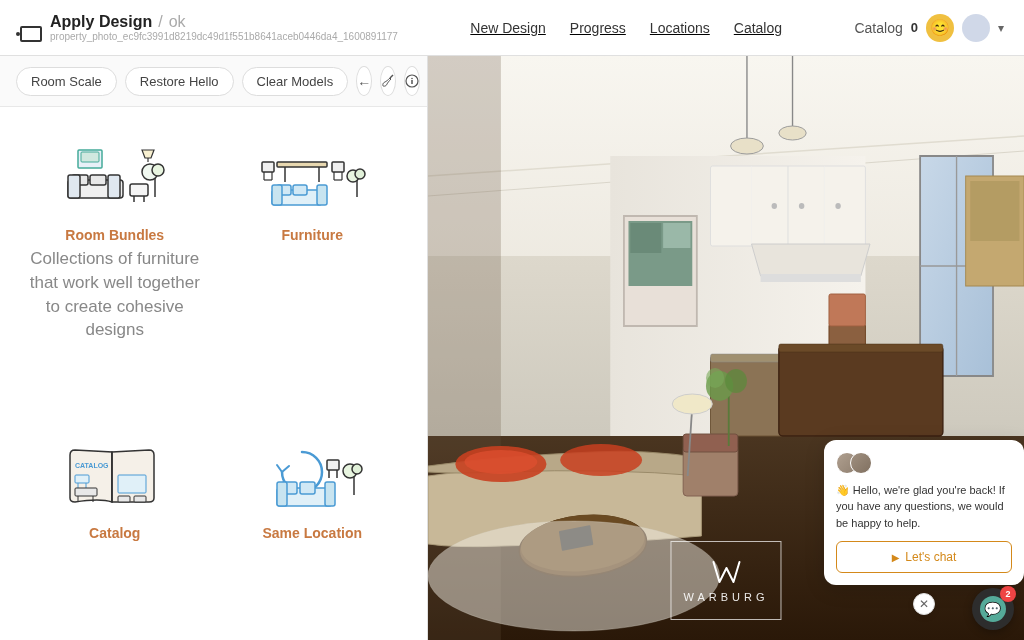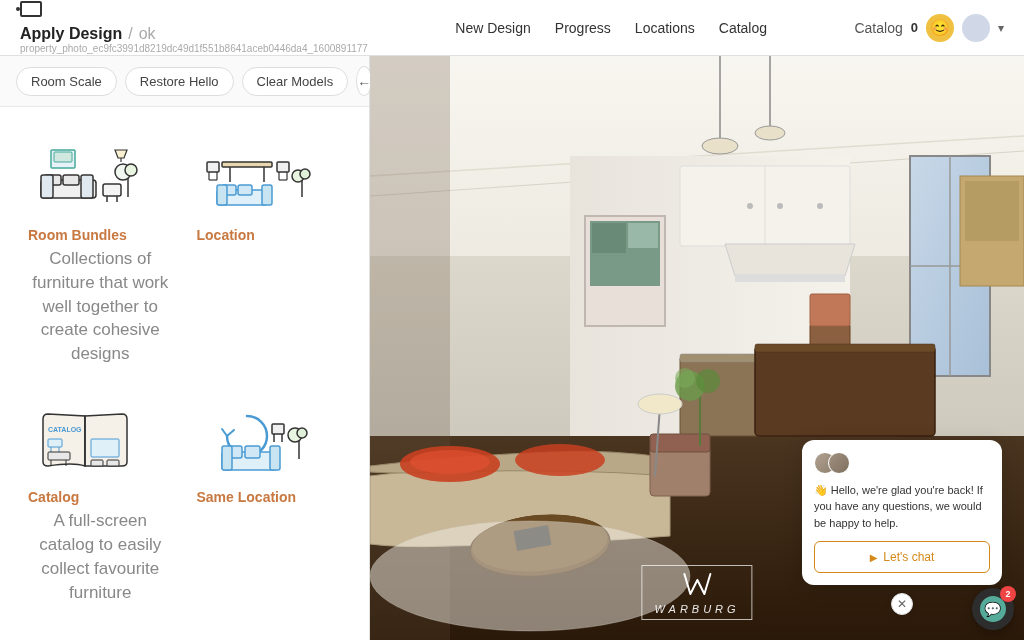--- a/index.html
+++ b/index.html
@@ -16,23 +16,22 @@
       display: flex;
       align-items: center;
       justify-content: space-between;
       background: #fff;
       padding: 0 20px;
       height: 56px;
       border-bottom: 1px solid #e0e0e0;
     }
     .header-left {
       display: flex;
-      align-items: flex-start;
+      align-items: flex-end;
       gap: 8px;
-      flex-direction: column;
     }
     .header-logo-icon {
       width: 22px;
       height: 16px;
       border: 2px solid #333;
       border-radius: 2px;
       position: relative;
     }
     .header-logo-icon::before {
       content: '';
@@ -58,20 +57,21 @@
       gap: 4px;
     }
     .header-subtitle {
       font-size: 10px;
       color: #aaa;
     }
     .header-nav {
       display: flex;
       align-items: center;
       gap: 24px;
+      text-decoration: underline;
     }
     .nav-item {
       font-size: 14px;
       color: #333;
       cursor: pointer;
       font-weight: 500;
     }
     .header-right {
       display: flex;
       align-items: center;
@@ -107,21 +107,21 @@
     }
 
     
     .main {
       display: flex;
       height: calc(640px - 56px);
     }
 
     
     .left-panel {
-      width: 370px;
+      width: 428px;
       background: #fff;
       border-right: 1px solid #e0e0e0;
       display: flex;
       flex-direction: column;
     }
 
     
     .toolbar {
       display: flex;
       align-items: center;
@@ -170,21 +170,21 @@
       display: grid;
       grid-template-columns: 1fr 1fr;
       gap: 0;
       flex: 1;
       overflow-y: auto;
       padding: 16px;
     }
     .catalog-item {
       display: flex;
       flex-direction: column;
-      align-items: flex-start;
+      align-items: center;
       padding: 16px 12px;
       cursor: pointer;
       border-radius: 8px;
     }
     .catalog-icon {
       width: 120px;
       height: 80px;
       display: flex;
       align-items: center;
       justify-content: center;
@@ -235,23 +235,22 @@
       letter-spacing: 2px;
       line-height: 1;
     }
     .warburg-text {
       font-size: 11px;
       letter-spacing: 4px;
       font-weight: 500;
     }
     .warburg-logo-box {
       border: 1.5px solid rgba(255,255,255,0.7);
-      padding: 4px 12px;
+      padding: 16px 12px;
       display: inline-block;
-      font-style: italic;
     }
 
     
     .chat-widget {
       position: absolute;
       bottom: 20px;
       right: 10px;
       background: #fff;
       border-radius: 12px;
       box-shadow: 0 4px 20px rgba(0,0,0,0.15);
@@ -478,21 +477,21 @@
             <rect x="20" y="43" width="14" height="10" rx="2" stroke="#4a9ad4" stroke-width="1.5" fill="#d0e8f5"></rect>
             <rect x="36" y="43" width="14" height="10" rx="2" stroke="#4a9ad4" stroke-width="1.5" fill="#d0e8f5"></rect>
             <rect x="60" y="43" width="10" height="20" rx="2" stroke="#4a9ad4" stroke-width="1.5" fill="#c8e4f0"></rect>
             <rect x="15" y="43" width="10" height="20" rx="2" stroke="#4a9ad4" stroke-width="1.5" fill="#c8e4f0"></rect>
 
             <line x1="100" y1="55" x2="100" y2="38" stroke="#333" stroke-width="1.5"></line>
             <circle cx="96" cy="34" r="6" stroke="#333" stroke-width="1.5" fill="#e8f5e0"></circle>
             <circle cx="103" cy="32" r="5" stroke="#333" stroke-width="1.5" fill="#e0f0d8"></circle>
           </svg>
         </div>
-        <div class="catalog-item-title">Location</div>
+        <div class="catalog-item-title">Furniture</div>
       </div>
 
       <div class="catalog-item">
         <div class="catalog-icon">
           <svg class="icon-svg" viewBox="0 0 110 75" fill="none" xmlns="http://www.w3.org/2000/svg">
 
             <path d="M10 15 Q10 10, 15 10 L52 12 L52 62 Q40 58, 15 62 Q10 62, 10 58Z" stroke="#333" stroke-width="1.5" fill="#f5f0e8"></path>
             <path d="M52 12 L89 10 Q94 10, 94 15 L94 58 Q94 62, 89 62 L52 62Z" stroke="#333" stroke-width="1.5" fill="#f5f0e8"></path>
             <line x1="52" y1="12" x2="52" y2="62" stroke="#333" stroke-width="1.5"></line>
 
@@ -504,21 +503,20 @@
             <rect x="15" y="48" width="22" height="8" rx="1" stroke="#333" stroke-width="1" fill="#e8e8e8"></rect>
             <line x1="18" y1="56" x2="18" y2="62" stroke="#333" stroke-width="1"></line>
             <line x1="33" y1="56" x2="33" y2="62" stroke="#333" stroke-width="1"></line>
 
             <rect x="58" y="35" width="28" height="18" rx="1" stroke="#4a9ad4" stroke-width="1" fill="#e0f0f8"></rect>
             <rect x="58" y="56" width="12" height="6" rx="1" stroke="#333" stroke-width="1" fill="#e8e8e8"></rect>
             <rect x="74" y="56" width="12" height="6" rx="1" stroke="#333" stroke-width="1" fill="#e8e8e8"></rect>
           </svg>
         </div>
         <div class="catalog-item-title">Catalog</div>
-        <div class="catalog-item-desc">A full-screen catalog to easily collect favourite furniture</div>
       </div>
 
       <div class="catalog-item">
         <div class="catalog-icon">
           <svg class="icon-svg" viewBox="0 0 110 75" fill="none" xmlns="http://www.w3.org/2000/svg">
 
             <path d="M45 12 A20 20 0 1 1 25 32" stroke="#4a9ad4" stroke-width="2.5" fill="none" stroke-linecap="round"></path>
             <path d="M20 25 L25 32 L32 26" stroke="#4a9ad4" stroke-width="2" fill="none" stroke-linecap="round" stroke-linejoin="round"></path>
 
             <rect x="70" y="20" width="12" height="10" rx="1" stroke="#333" stroke-width="1.5" fill="#f0f0f0"></rect>
@@ -655,21 +653,21 @@
         <div class="warburg-logo-box">
           <div class="warburg-w" style="font-family: Georgia, serif; font-style: italic;">
             <svg width="30" height="28" viewBox="0 0 30 28" fill="none">
               <path d="M2 4 L8 24 L15 10 L22 24 L28 4" stroke="white" stroke-width="2" fill="none" stroke-linecap="round" stroke-linejoin="round"></path>
             </svg>
           </div>
           <div class="warburg-text">WARBURG</div>
         </div>
       </div>
 
-      <div class="chat-widget" style="position:absolute;bottom:55px;right:22px;z-index:10;">
+      <div class="chat-widget" style="position:absolute;bottom:55px;right:0;z-index:10;">
         <div class="chat-header">
           <div class="chat-avatars">
             <div class="chat-avatar" style="background: linear-gradient(135deg,#b0a090,#908070);"></div>
             <div class="chat-avatar" style="background: linear-gradient(135deg,#a09080,#807060);"></div>
           </div>
         </div>
         <div class="chat-message">
           <span>👋</span>
           <span>Hello, we're glad you're back! If you have any questions, we would be happy to help.</span>
         </div>

